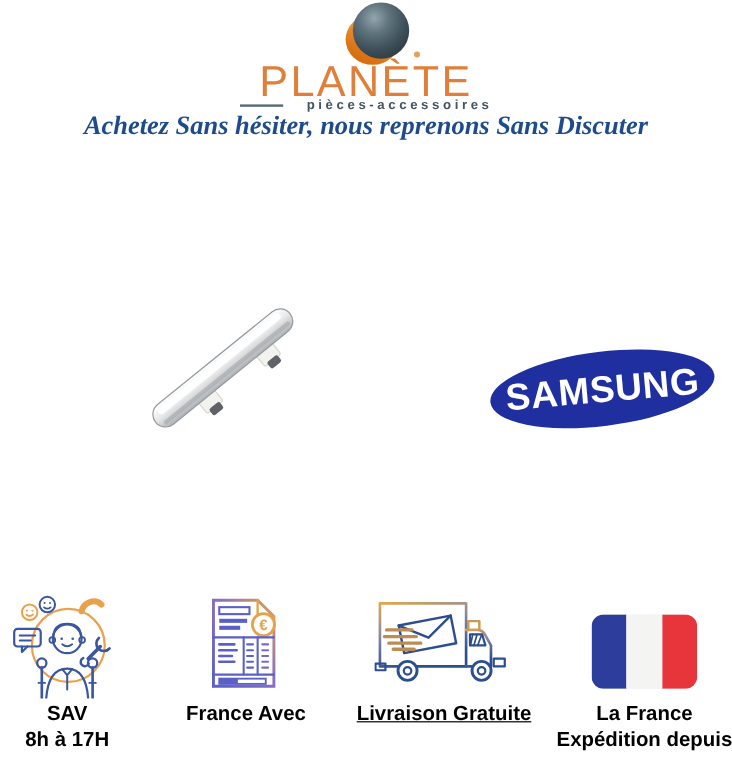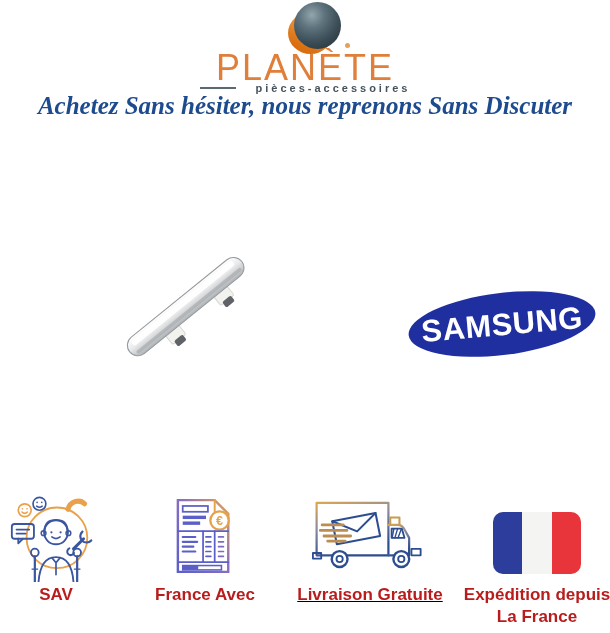--- a/index.html
+++ b/index.html
@@ -16,39 +16,39 @@
   .speck{position:absolute;left:57px;top:41px;width:5px;height:5px;border-radius:50%;
     background:#e08a2e;opacity:.8;}
   .brand-name{position:absolute;left:0;right:0;top:47px;text-align:center;
     font-size:36px;letter-spacing:2px;color:#df7f3a;font-weight:400;}
   .brand-sub{position:absolute;left:0;right:0;top:82px;display:flex;justify-content:center;
     align-items:center;gap:20px;}
   .sub-dash{width:36px;border-top:2px solid #5a6a72;}
   .sub-text{font-size:11px;font-weight:bold;letter-spacing:3px;color:#45535d;}
   .tagline{position:absolute;left:0;right:0;top:92px;text-align:center;
     font-family:"Liberation Serif",serif;font-style:italic;font-weight:600;
-    font-size:25px;color:#1d4b8e;}
+    font-size:22px;color:#1d4b8e;}
   
   .product-photo{position:absolute;left:90px;top:232px;}
   .samsung-logo{position:absolute;left:406px;top:287px;}
   
   .feature{position:absolute;top:492px;display:flex;flex-direction:column;align-items:center;}
   .f1{left:0;width:112px;}
   .f2{left:140px;width:130px;}
   .f3{left:293px;width:154px;text-decoration:underline;}
   .f4{left:460px;width:154px;}
   .icon-box{height:88px;display:flex;align-items:center;justify-content:center;width:100%;}
   .flag{width:88px;height:62px;border-radius:10px;overflow:hidden;display:flex;margin-top:14px;
     box-shadow:inset 0 0 0 1px rgba(0,0,0,0.08);}
   .flag>div{flex:1;}
   .band-blue{background:#2d3d9b;}
   .band-white{background:#f4f4f2;}
   .band-red{background:#e8343b;}
   .feature-label{margin-top:4px;text-align:center;font-weight:bold;font-size:17px;
-    color:#b91c1c;line-height:1.32;}
+    color:#000000;line-height:1.32;}
 </style>
 </head>
 <body>
 
 <div class="canvas">
 
   <div class="sphere-wrap">
     <div class="crescent"></div>
     <div class="sphere"></div>
     <div class="speck"></div>
@@ -121,20 +121,21 @@
         <path d="M31,100 Q33,73 50,73 Q67,73 69,100" stroke="#3a56a0" stroke-width="2"></path>
         <path d="M45.5,73.5 L50,79 L54.5,73.5 M50,79 V92" stroke="#3a56a0" stroke-width="1.8"></path>
         <path d="M27,100 V72 M73,100 V72" stroke="#3a56a0" stroke-width="2.4"></path>
         <circle cx="27" cy="68" r="4.2" stroke="#3a56a0" stroke-width="2"></circle>
         <circle cx="73" cy="68" r="4.2" stroke="#3a56a0" stroke-width="2"></circle>
         <path d="M24,86 h6 M70,86 h6" stroke="#3a56a0" stroke-width="1.6"></path>
       </svg>
     </div>
     <div class="feature-label">
       <div>SAV</div>
+      <div>8h à 17H</div>
     </div>
   </div>
 
   <div class="feature f2">
     <div class="icon-box">
       <svg width="62" height="80" viewBox="0 0 64 82" fill="none" stroke-linecap="round">
         <defs>
           <linearGradient id="docGrad" x1="0" y1="1" x2="1" y2="0">
             <stop offset="0" stop-color="#5b5fc8"></stop>
             <stop offset="0.55" stop-color="#8a6fc0"></stop>
@@ -197,18 +198,18 @@
 
   <div class="feature f4">
     <div class="icon-box">
       <div class="flag">
         <div class="band-blue"></div>
         <div class="band-white"></div>
         <div class="band-red"></div>
       </div>
     </div>
     <div class="feature-label">
+      <div>La France</div>
       <div>Expédition depuis</div>
-      <div>La France</div>
     </div>
   </div>
 
 </div>
 
 </body></html>

